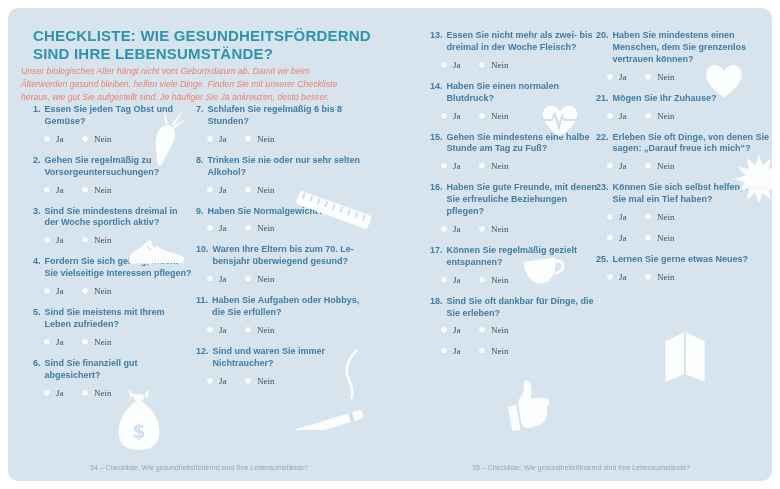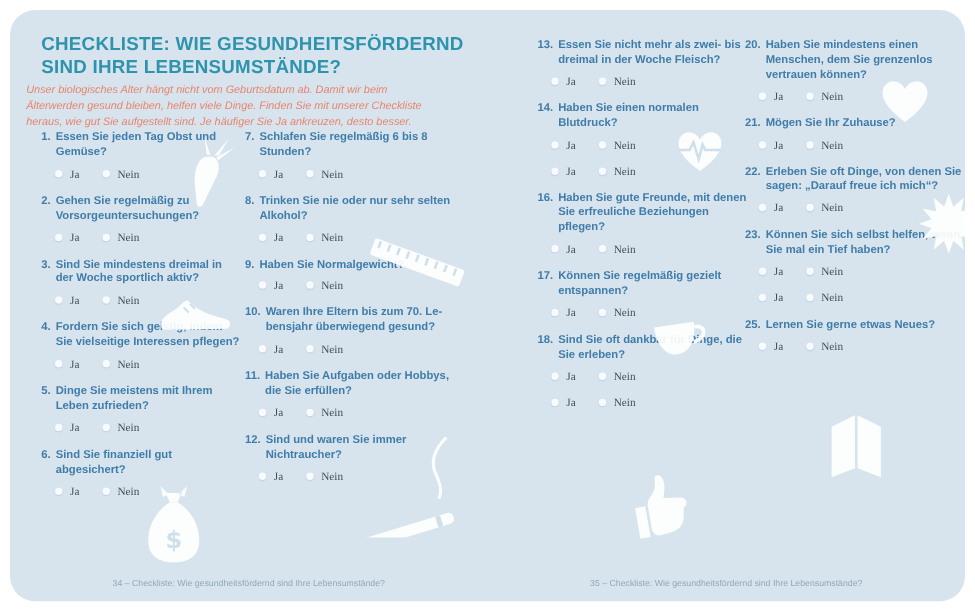--- a/index.html
+++ b/index.html
@@ -1,20 +1,20 @@
 <!DOCTYPE html>
 <html><head>
 <meta charset="utf-8">
 <style>
   * { margin:0; padding:0; box-sizing:border-box; }
   html,body { width:780px; height:489px; background:#ffffff; font-family:"Liberation Sans", sans-serif; }
   .stage { position:relative; width:780px; height:489px; background:#ffffff; overflow:hidden; }
   .card {
     position:absolute; left:8px; top:8px; width:764px; height:473px;
-    background:#d7e4ee; border-radius:20px; overflow:hidden;
+    background:#d7e4ee; border-radius:10px; overflow:hidden;
   }
   .title {
     position:absolute; left:25px; top:19px; width:345px;
     font-size:15px; font-weight:bold; color:#2e93ac;
     line-height:1.18; letter-spacing:0.2px;
   }
   .intro {
     position:absolute; left:13px; top:57px; width:332px;
     font-size:8.7px; font-style:italic; color:#e8846b; line-height:1.5;
   }
@@ -114,21 +114,21 @@
             </label>
             <label class="answer nein">
               <span class="radio"></span>
               <span class="answer-label">Nein</span>
             </label>
           </div>
         </div>
         <div class="q">
           <div class="q-head">
             <span class="q-num">5.</span>
-            <span class="q-text">Dinge Sie meistens mit Ihrem Leben zufrieden?</span>
+            <span class="q-text">Sind Sie meistens mit Ihrem Leben zufrieden?</span>
           </div>
           <div class="answers">
             <label class="answer ja">
               <span class="radio"></span>
               <span class="answer-label">Ja</span>
             </label>
             <label class="answer nein">
               <span class="radio"></span>
               <span class="answer-label">Nein</span>
             </label>
@@ -276,20 +276,24 @@
               <span class="radio"></span>
               <span class="answer-label">Ja</span>
             </label>
             <label class="answer nein">
               <span class="radio"></span>
               <span class="answer-label">Nein</span>
             </label>
           </div>
         </div>
         <div class="q">
+          <div class="q-head">
+            <span class="q-num">15.</span>
+            <span class="q-text">Gehen Sie mindestens eine halbe Stunde am Tag zu Fuß?</span>
+          </div>
           <div class="answers">
             <label class="answer ja">
               <span class="radio"></span>
               <span class="answer-label">Ja</span>
             </label>
             <label class="answer nein">
               <span class="radio"></span>
               <span class="answer-label">Nein</span>
             </label>
           </div>

